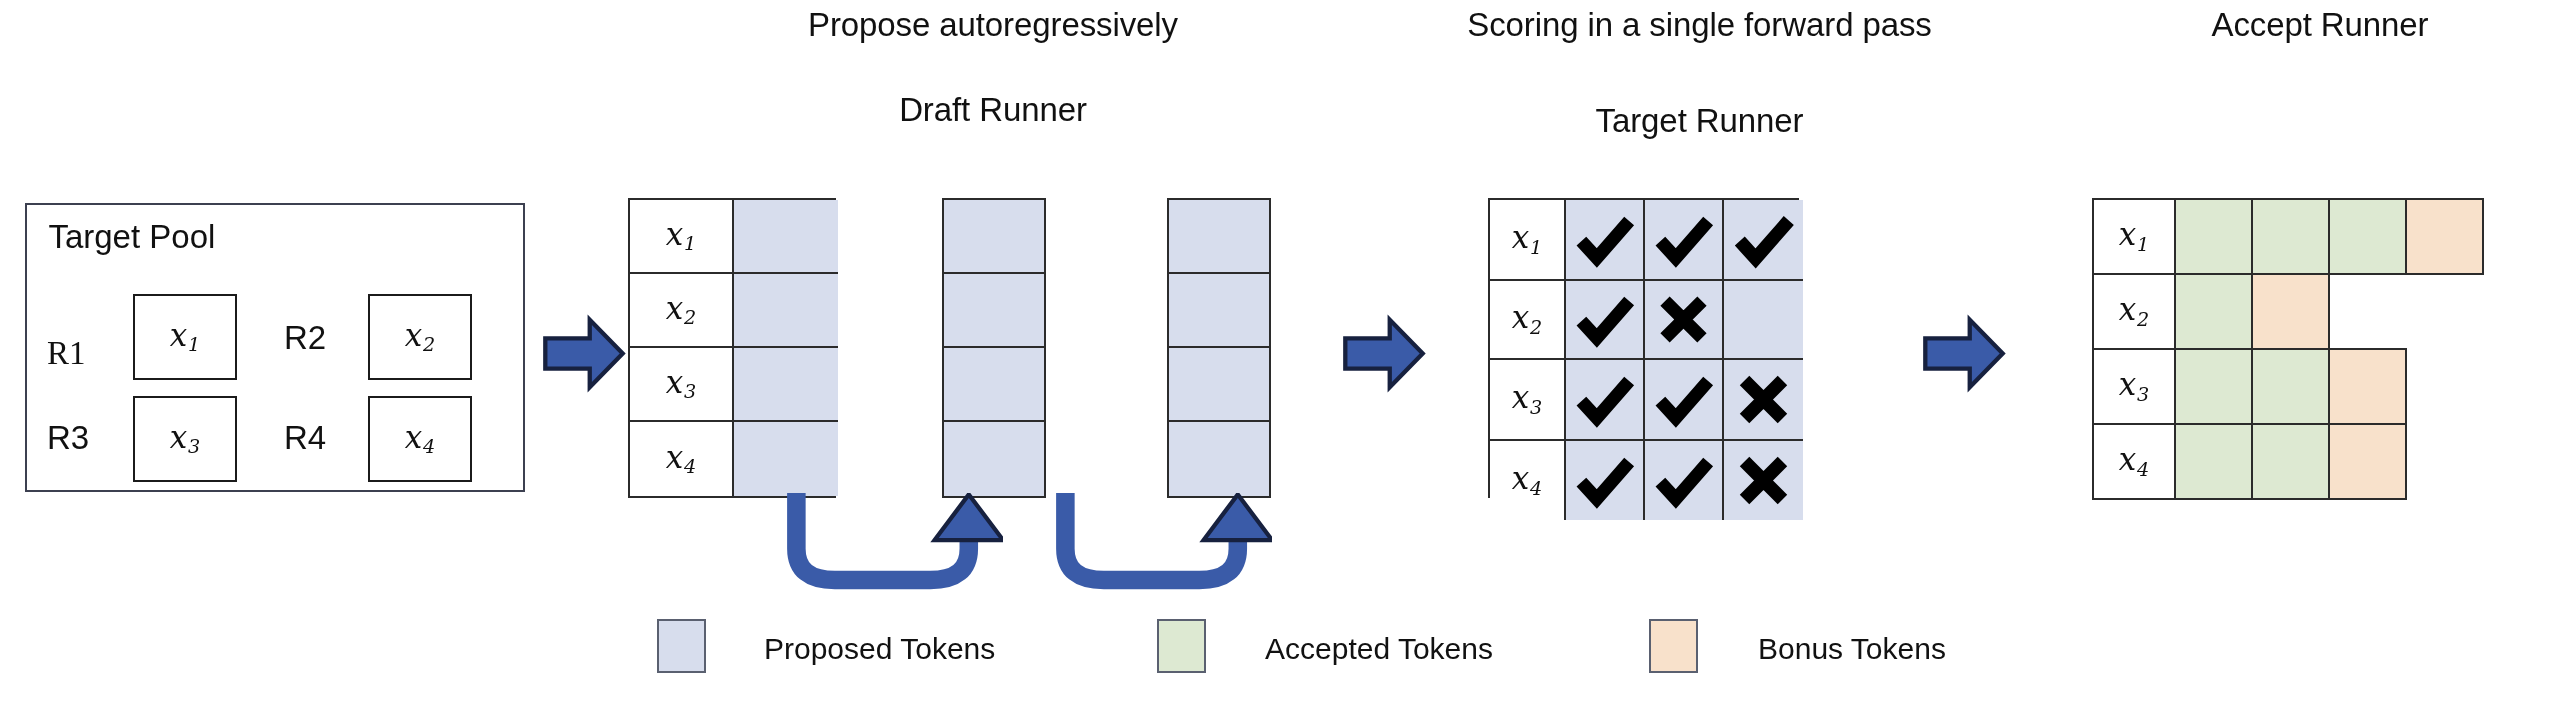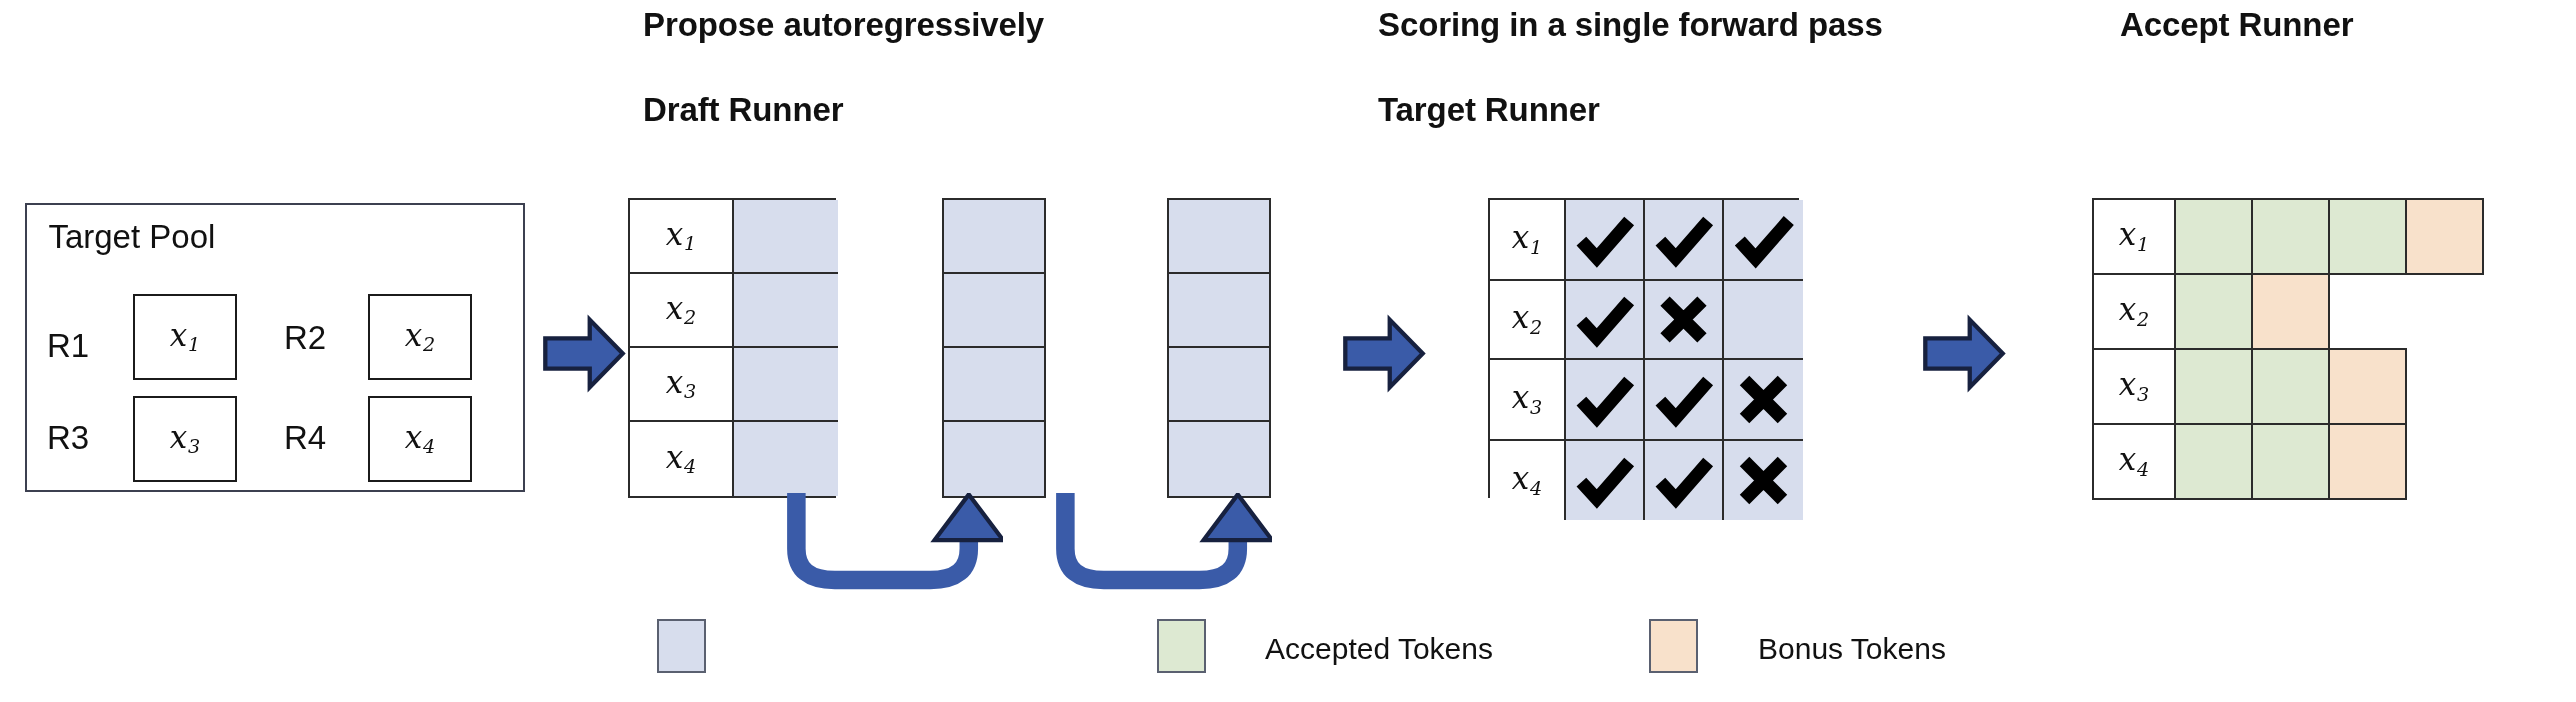--- a/index.html
+++ b/index.html
@@ -16,24 +16,24 @@
     width: 2576px;
     height: 703px;
     background: #ffffff;
     overflow: hidden;
   }
   .abs { position: absolute; }
 
   
   .heading {
     font-size: 33px;
-    font-weight: 700;
-    color: #111111;
-    white-space: nowrap;
-    text-align: left;
+    font-weight: 400;
+    color: #111111;
+    white-space: nowrap;
+    text-align: center;
     letter-spacing: -0.1px;
   }
 
   
   .pool-box {
     border: 2.1px solid #3c4050;
     background: #ffffff;
     box-sizing: border-box;
   }
   .pool-title {
@@ -119,29 +119,29 @@
 </style>
 </head>
 <body>
 
 <div id="canvas">
 
   <div class="abs heading" style="left:643px; top:5.7px; width:700px;">Propose autoregressively</div>
   <div class="abs heading" style="left:643px; top:91px; width:700px;">Draft Runner</div>
 
   <div class="abs heading" style="left:1378px; top:5.7px; width:643px;">Scoring in a single forward pass</div>
-  <div class="abs heading" style="left:1378px; top:91px; width:643px;">Target Runner</div>
+  <div class="abs heading" style="left:1378px; top:102px; width:643px;">Target Runner</div>
 
   <div class="abs heading" style="left:2120px; top:5.7px; width:400px;">Accept Runner</div>
 
   <div class="abs pool-box" style="left:25px; top:203px; width:500px; height:289px;">
 
     <div class="abs pool-title" style="left:21.4px; top:13px;">Target Pool</div>
 
-    <div class="abs pool-label" style="left:20px; top:122px;">R1</div>
+    <div class="abs pool-label" style="left:20px; top:130px;font-family:Liberation Serif, serif;">R1</div>
     <div class="abs token-box" style="left:106px; top:89px; width:104px; height:86px;">
       <span class="mathx"><i>x</i><sub>1</sub></span>
     </div>
 
     <div class="abs pool-label" style="left:257px; top:114px;">R2</div>
     <div class="abs token-box" style="left:341px; top:89px; width:104px; height:86px;">
       <span class="mathx"><i>x</i><sub>2</sub></span>
     </div>
 
     <div class="abs pool-label" style="left:20px; top:214px;">R3</div>
@@ -327,20 +327,21 @@
         <span class="mathx"><i>x</i><sub>4</sub></span>
       </div>
     <div class="sbox green" style="left:82px; top:225px; width:79px; height:77px;"></div>
     <div class="sbox green" style="left:159px; top:225px; width:79px; height:77px;"></div>
     <div class="sbox orange" style="left:236px; top:225px; width:79px; height:77px;"></div>
   </div>
 
   <div class="abs" style="left:657px; top:615px; width:1571px; height:71px;">
 
     <div class="abs legend-swatch" style="left:0px; top:4.3px; width:49px; height:54px; background:#d7dded;"></div>
+    <div class="abs legend-label" style="left:107px; top:17px;">Proposed Tokens</div>
 
     <div class="abs legend-swatch" style="left:500px; top:4.3px; width:49px; height:54px; background:#dde9d2;"></div>
     <div class="abs legend-label" style="left:608px; top:17px;">Accepted Tokens</div>
 
     <div class="abs legend-swatch" style="left:992px; top:4.3px; width:49px; height:54px; background:#f8e1cb;"></div>
     <div class="abs legend-label" style="left:1101px; top:17px;">Bonus Tokens</div>
   </div>
 
 </div>
 

